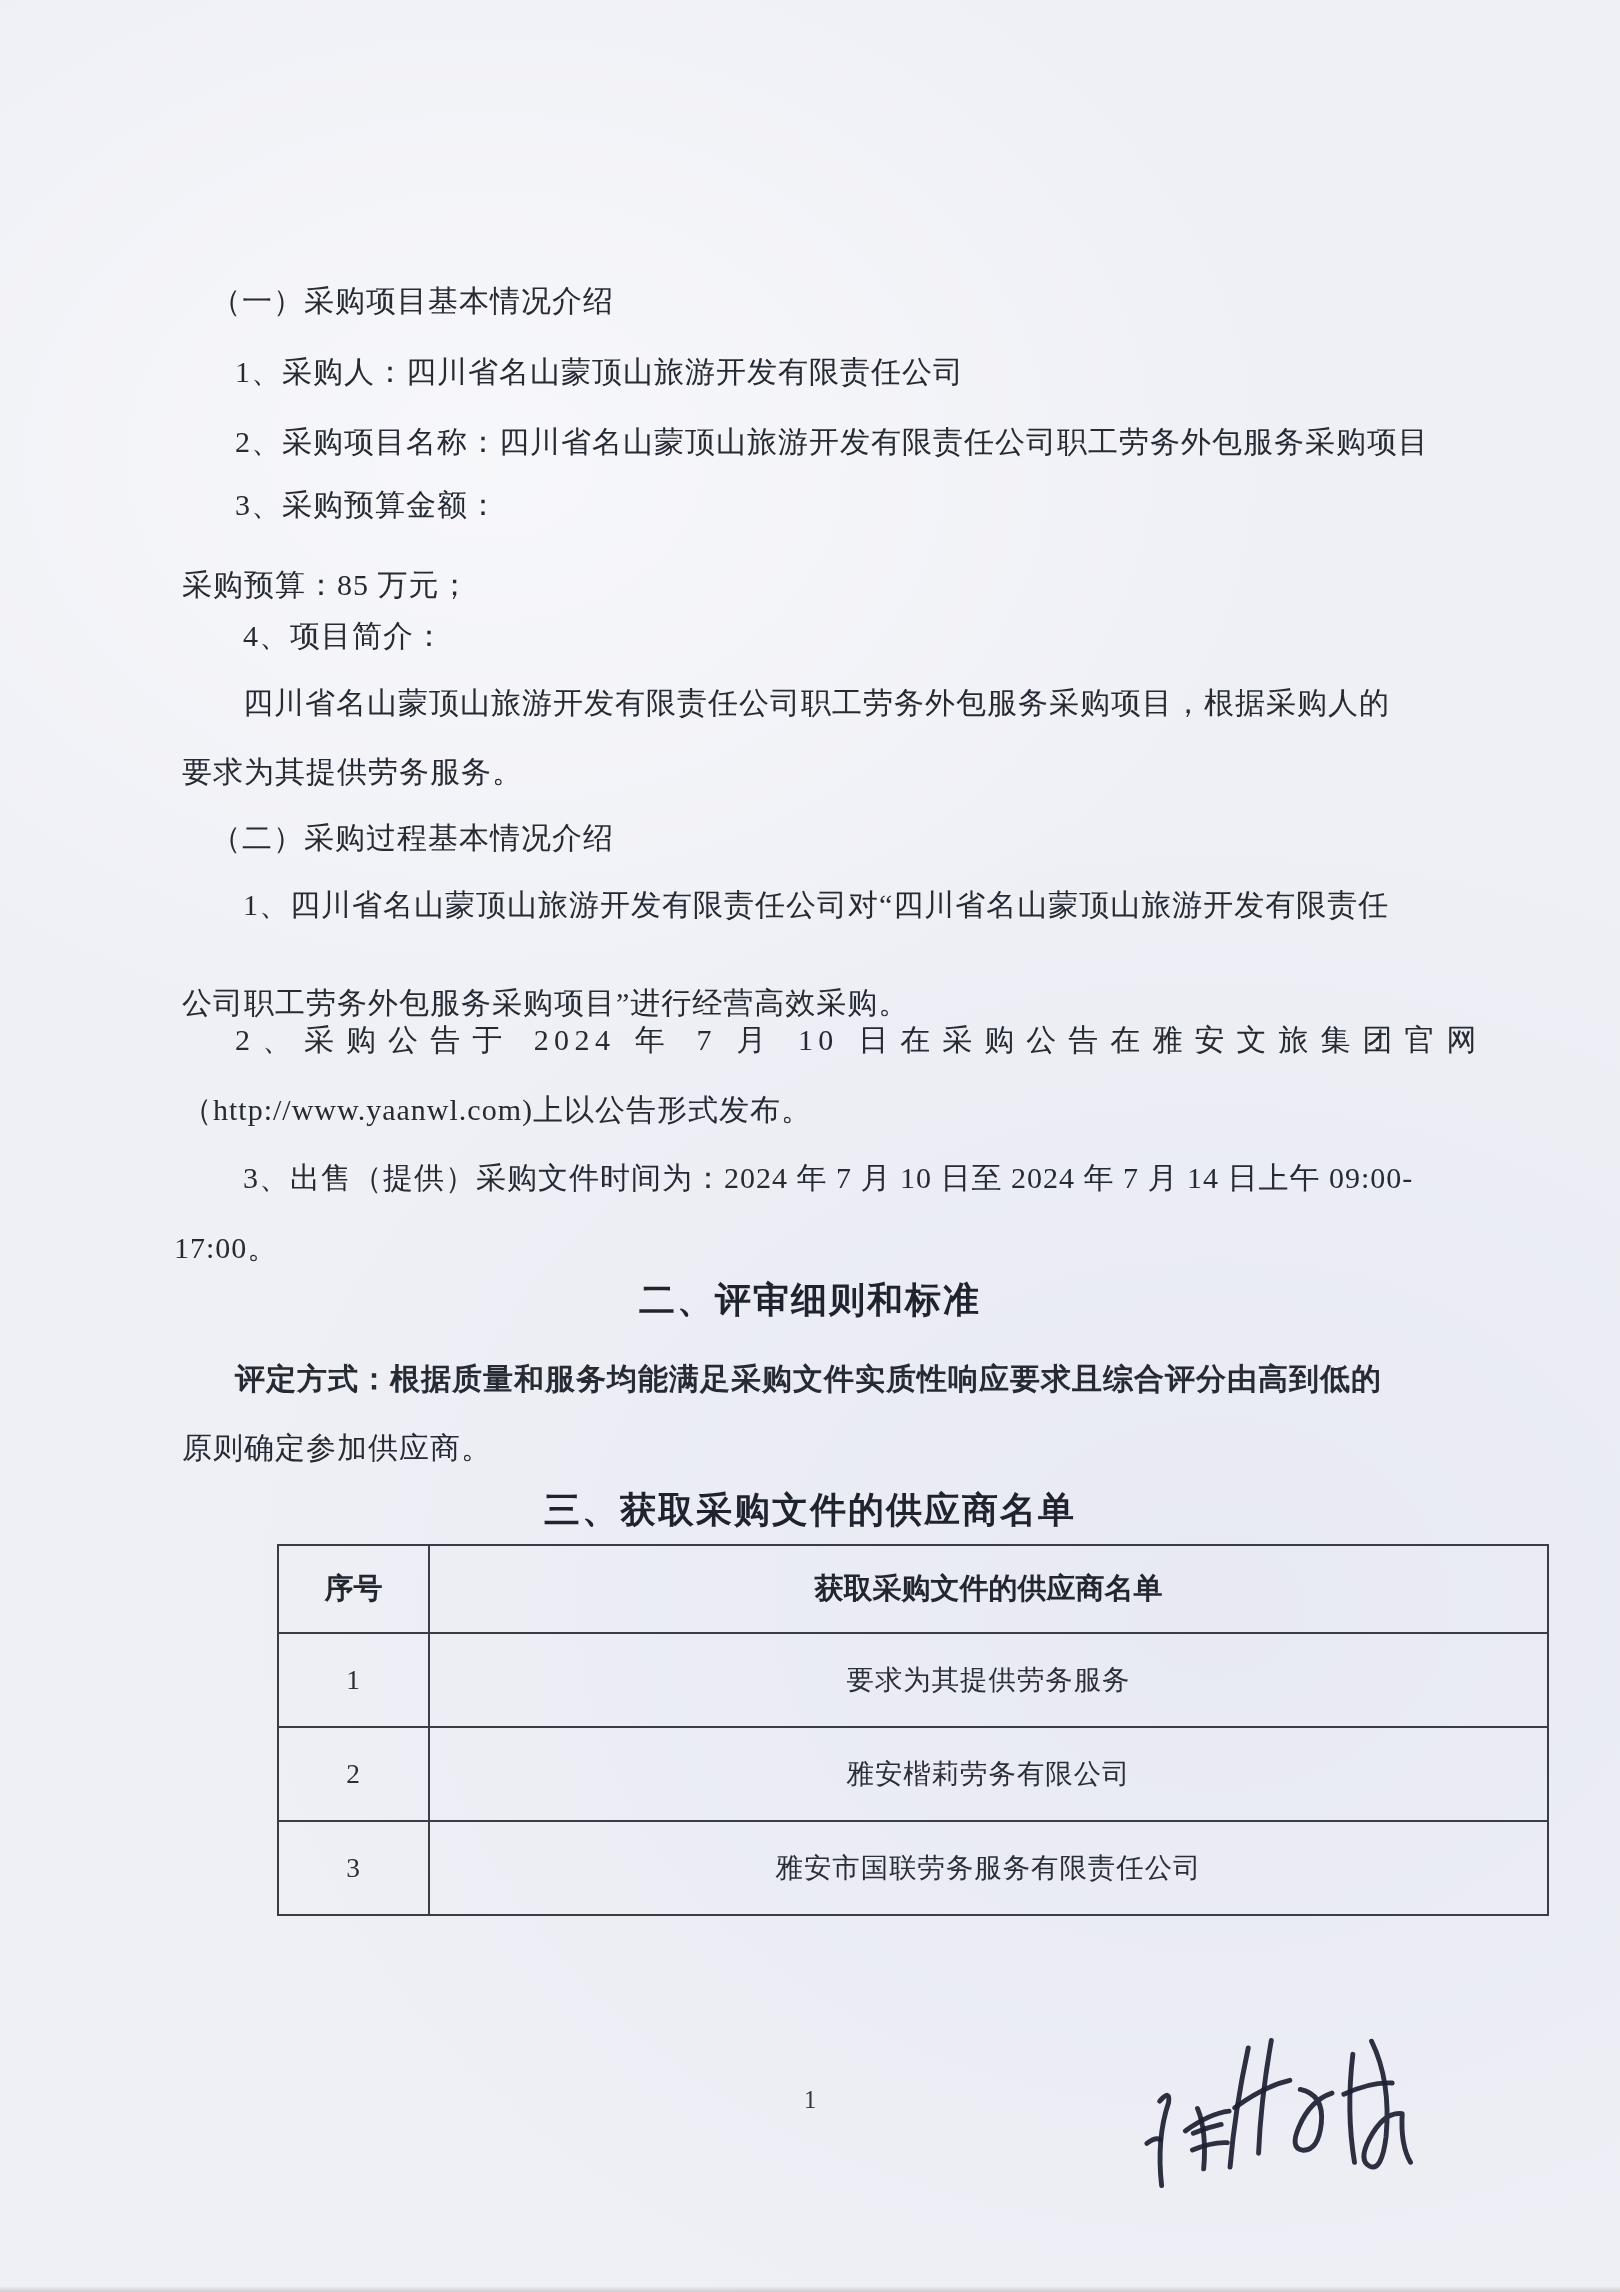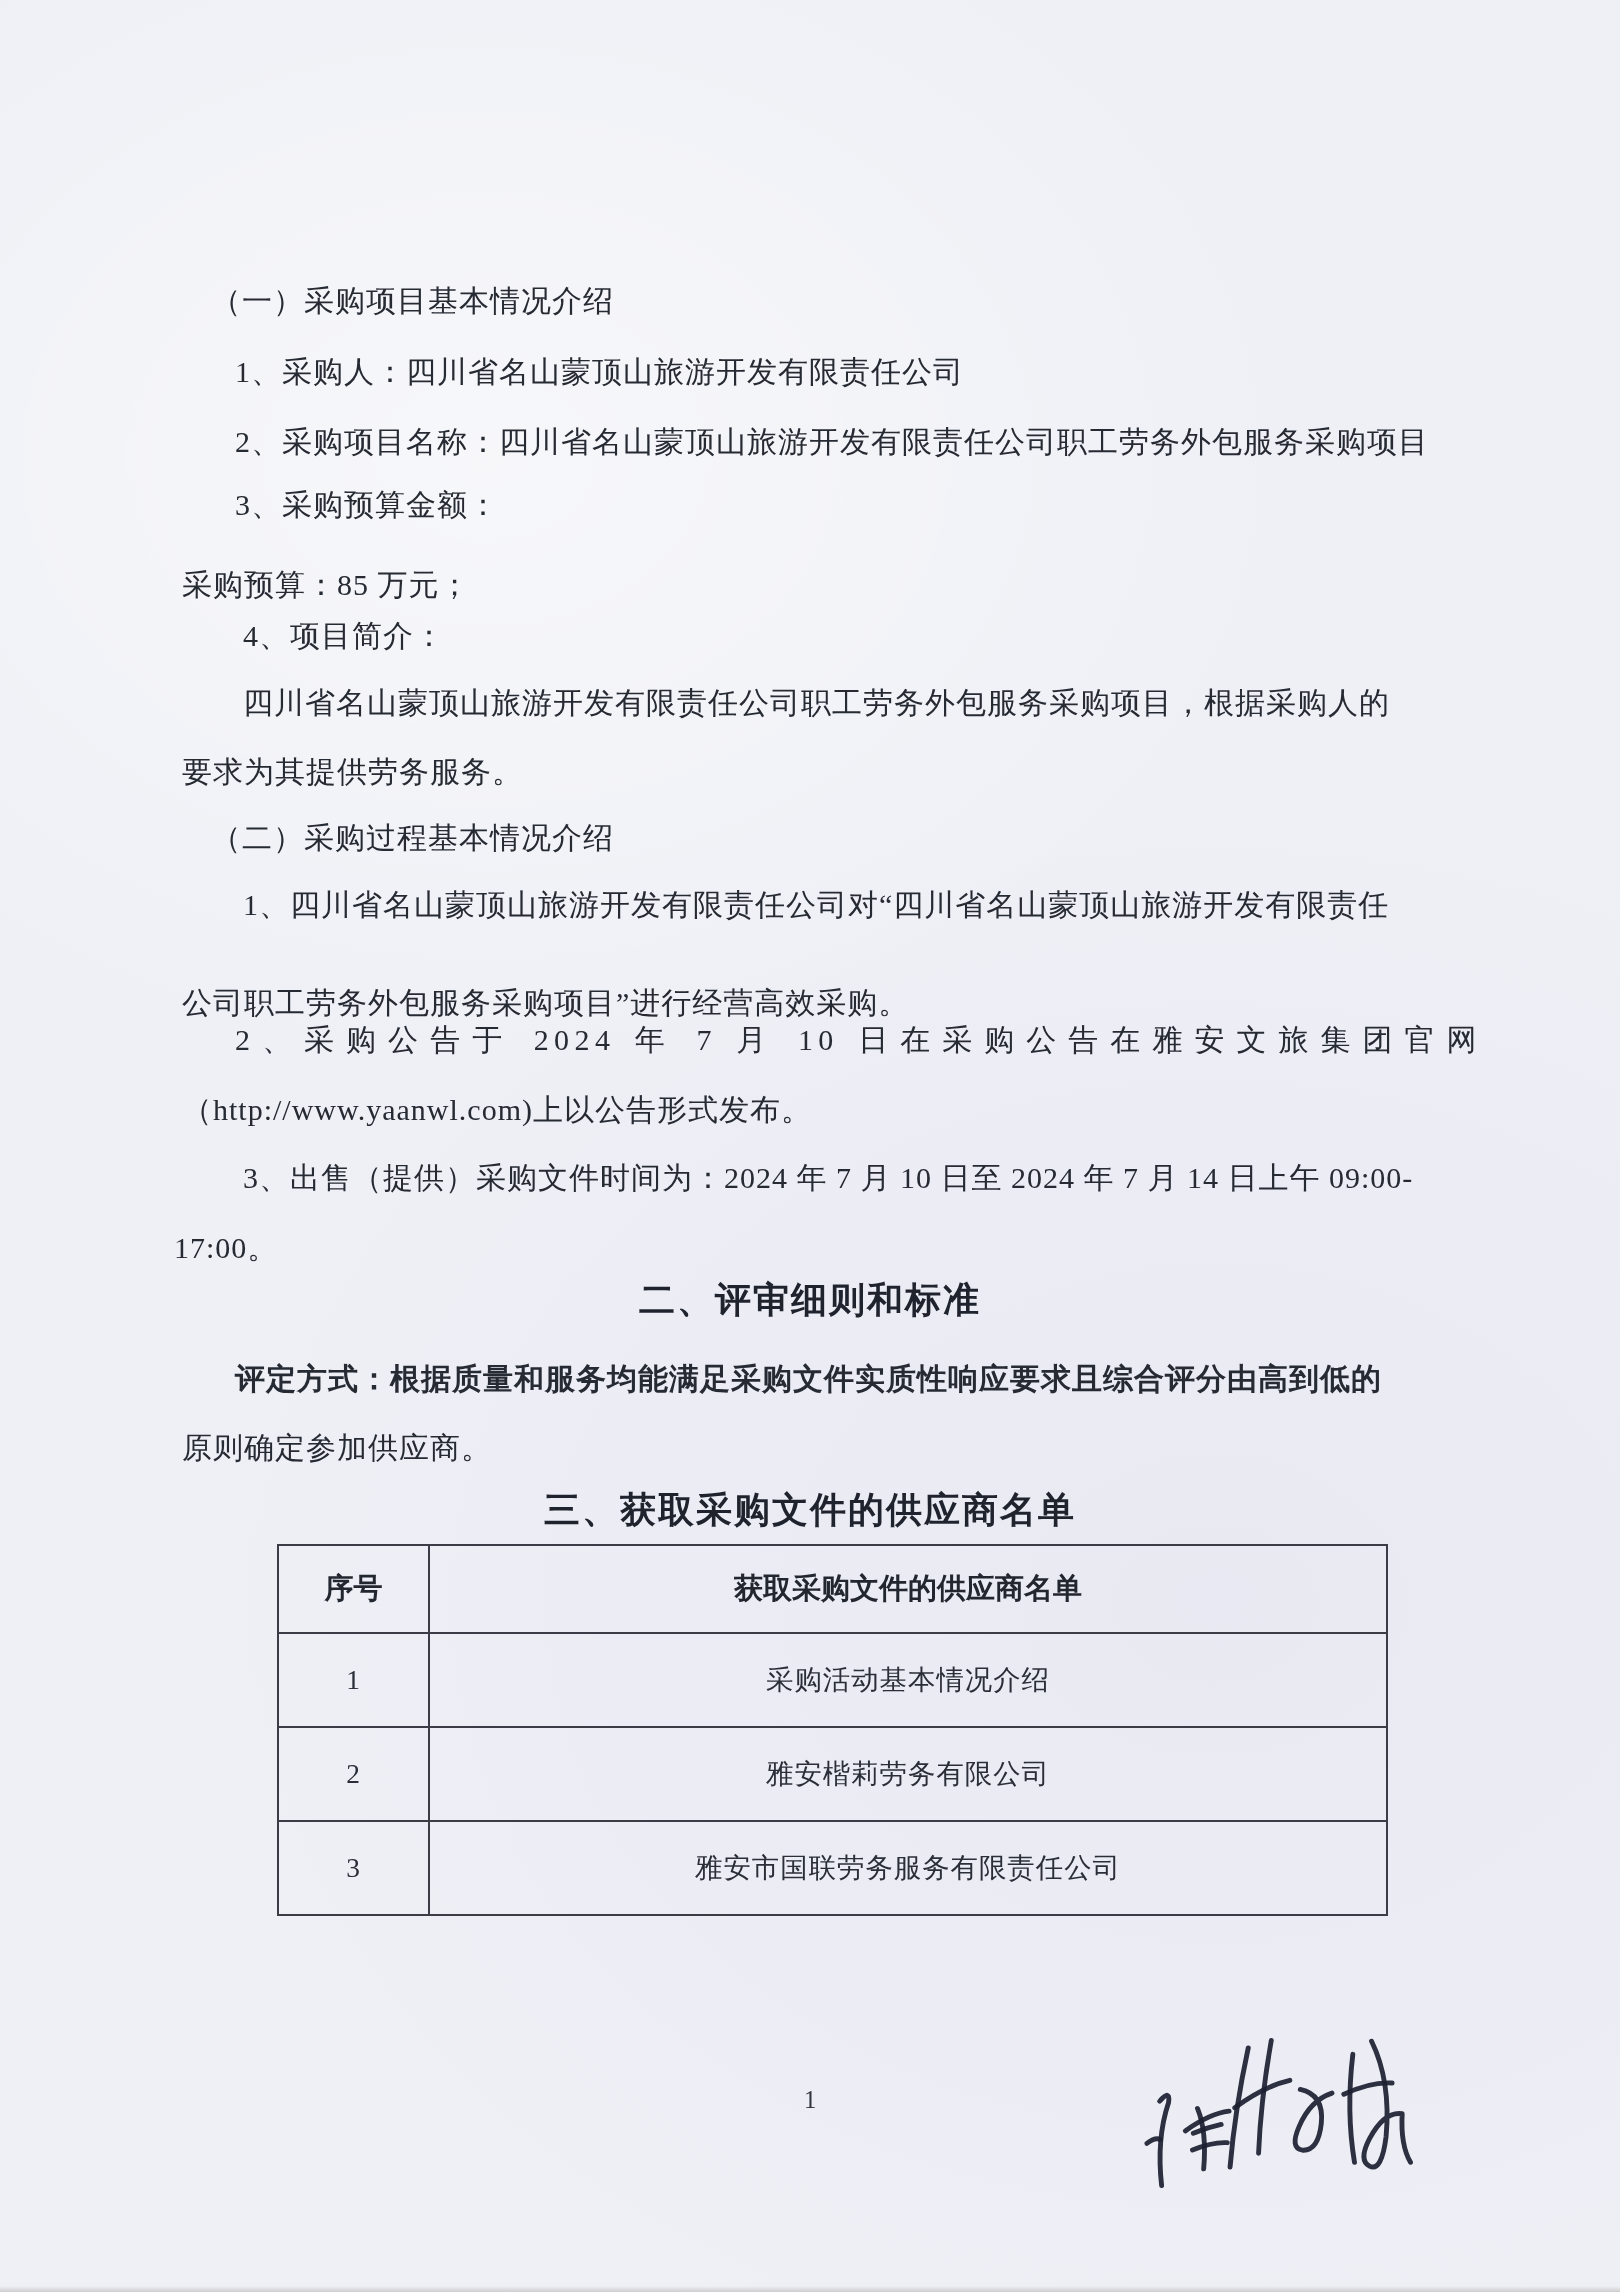--- a/index.html
+++ b/index.html
@@ -45,21 +45,21 @@
     white-space: normal;
     text-align: justify;
     text-align-last: justify;
     letter-spacing: 0.18em;
   }
 
   table.supplier-table {
     position: absolute;
     left: 277px;
     top: 1544px;
-    width: 1111px;
+    width: 1272px;
     border-collapse: collapse;
     table-layout: fixed;
     background: transparent;
   }
   table.supplier-table th,
   table.supplier-table td {
     border: 2px solid #3a3d45;
     text-align: center;
     vertical-align: middle;
     padding: 0;
@@ -164,21 +164,21 @@
   <table class="supplier-table">
     <thead>
       <tr>
         <th class="col-index">序号</th>
         <th>获取采购文件的供应商名单</th>
       </tr>
     </thead>
     <tbody>
       <tr>
         <td>1</td>
-        <td>采购活动基本情况介绍</td>
+        <td>要求为其提供劳务服务</td>
       </tr>
       <tr>
         <td>2</td>
         <td>雅安楷莉劳务有限公司</td>
       </tr>
       <tr>
         <td>3</td>
         <td>雅安市国联劳务服务有限责任公司</td>
       </tr>
     </tbody>

